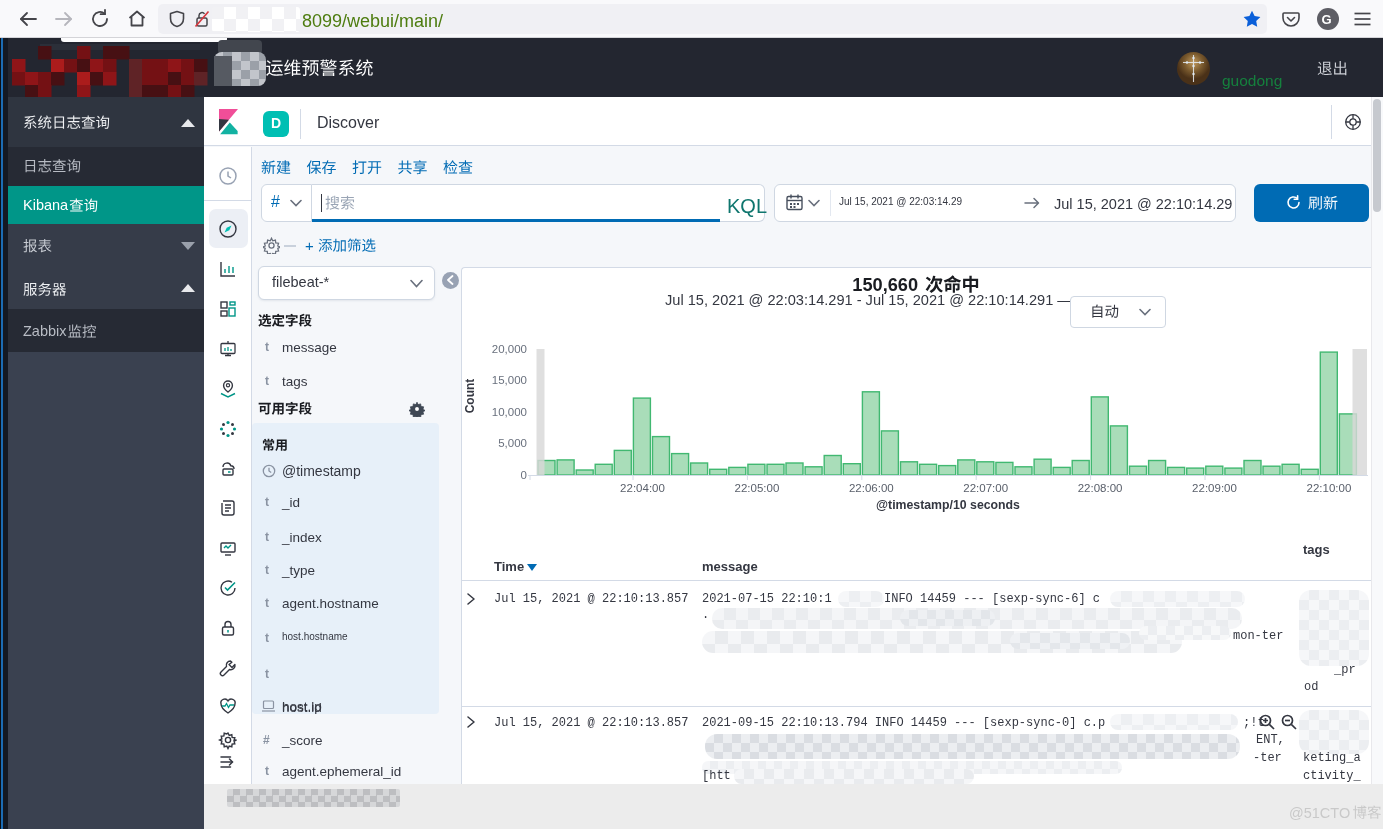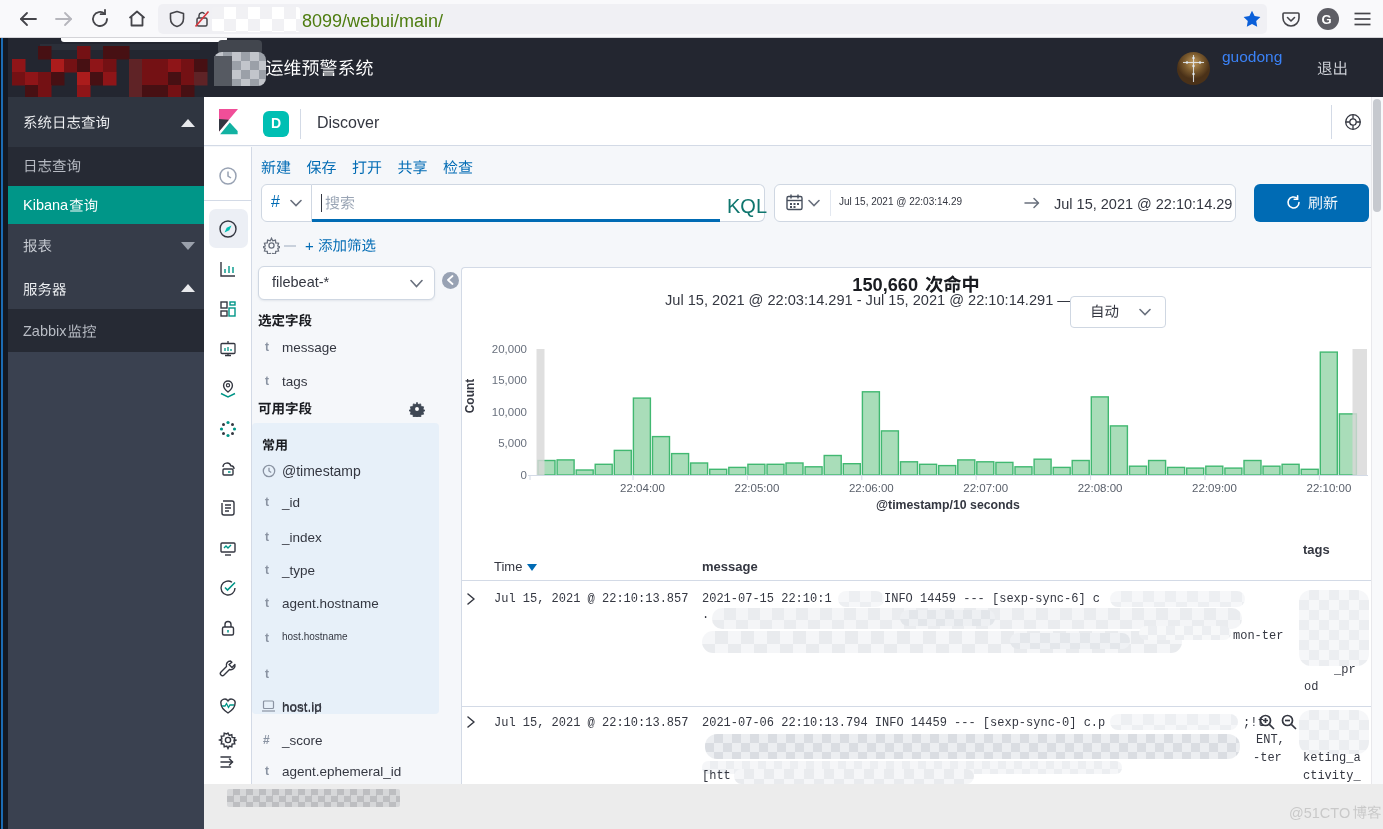--- a/index.html
+++ b/index.html
@@ -120,21 +120,21 @@
         <path d="M6 10.5h21"></path>
       </g>
       <g fill="#dfe9f2">
         <circle cx="16.5" cy="6" r="1.2"></circle>
         <circle cx="16.5" cy="14" r="1.2"></circle>
         <circle cx="16.5" cy="22" r="1.2"></circle>
         <circle cx="10" cy="10.5" r="1.2"></circle>
         <circle cx="23" cy="10.5" r="1.2"></circle>
       </g>
     </svg>
-<div class="t" style="left:1222px;top:48px;font-size:15.5px;color:#3b82f6">guodong</div>
+<div class="t" style="left:1222px;top:72px;font-size:15.5px;color:#15803d">guodong</div>
 <div class="a" style="left:0;top:38px;width:1px;height:791px;background:#0c0f14"></div>
 <div class="a" style="left:1px;top:38px;width:2px;height:791px;background:#1c6cb4"></div>
 <div class="a" style="left:3px;top:38px;width:5px;height:791px;background:#141923"></div>
 <div class="a" style="left:8px;top:97px;width:196px;height:732px;background:#3a4150"></div>
 <div class="a" style="left:8px;top:97px;width:196px;height:50px;background:#2f3540"></div>
 <div class="a" style="left:8px;top:147px;width:196px;height:39px;background:#262a34"></div>
 <div class="a" style="left:8px;top:186px;width:196px;height:38px;background:#009688"></div>
 <div class="a" style="left:8px;top:224px;width:196px;height:43px;background:#363c49"></div>
 <div class="a" style="left:8px;top:267px;width:196px;height:42px;background:#363c49"></div>
 <div class="a" style="left:8px;top:309px;width:196px;height:43px;background:#262a34"></div>
@@ -437,21 +437,21 @@
       <text x="181.5" y="148" text-anchor="middle" font-size="11.5" fill="#5a606b">22:04:00</text>
       <text x="295.9" y="148" text-anchor="middle" font-size="11.5" fill="#5a606b">22:05:00</text>
       <text x="410.3" y="148" text-anchor="middle" font-size="11.5" fill="#5a606b">22:06:00</text>
       <text x="524.7" y="148" text-anchor="middle" font-size="11.5" fill="#5a606b">22:07:00</text>
       <text x="639.1" y="148" text-anchor="middle" font-size="11.5" fill="#5a606b">22:08:00</text>
       <text x="753.5" y="148" text-anchor="middle" font-size="11.5" fill="#5a606b">22:09:00</text>
       <text x="867.9" y="148" text-anchor="middle" font-size="11.5" fill="#5a606b">22:10:00</text>
       <text x="13" y="52" transform="rotate(-90 13 52)" text-anchor="middle" font-size="12" font-weight="bold" fill="#343741">Count</text>
       <text x="487" y="165" text-anchor="middle" font-size="12.3" font-weight="bold" fill="#343741">@timestamp/10 seconds</text>
     </svg>
-<div class="t" style="left:494px;top:559px;font-size:13px;font-weight:normal;color:#343741">Time</div>
+<div class="t" style="left:494px;top:559px;font-size:13px;font-weight:bold;color:#343741">Time</div>
 <svg class="a" style="left:527px;top:564px" width="10" height="7" viewBox="0 0 10 7">
       <path d="M5 7L0 0h10z" fill="#006bb4"></path>
     </svg>
 <div class="t" style="left:702px;top:559px;font-size:13px;font-weight:bold;color:#343741">message</div>
 <div class="t" style="left:1303px;top:542px;font-size:13px;font-weight:bold;color:#343741">tags</div>
 <div class="a" style="left:461px;top:579.5px;width:910px;height:1px;background:#d3dae6"></div>
 <svg class="a" style="left:466px;top:592.5px" width="10" height="12" viewBox="0 0 10 12">
       <path d="M2 1l6 5-6 5" fill="none" stroke="#343741" stroke-width="1.5" stroke-linecap="round" stroke-linejoin="round"></path>
     </svg>
 <div class="t" style="left:494px;top:592px;font-family:&quot;Liberation Mono&quot;,monospace;font-size:12px;color:#343741">Jul 15, 2021 @ 22:10:13.857</div>
@@ -467,21 +467,21 @@
 <div class="a" style="left:900px;top:610px;width:95px;height:16px;border-radius:8px;background:repeating-conic-gradient(#e3e6ea 0% 25%,#eef0f3 0% 50%);background-size:18px 18px"></div>
 <div class="a" style="left:1010px;top:633px;width:120px;height:16px;border-radius:8px;background:repeating-conic-gradient(#e4e7eb 0% 25%,#eff1f4 0% 50%);background-size:20px 20px"></div>
 <div class="a" style="left:1299px;top:590px;width:70px;height:76px;border-radius:12px;background:repeating-conic-gradient(#eceef1 0% 25%,#f6f7f9 0% 50%);background-size:20px 20px"></div>
 <div class="t" style="left:1334px;top:663px;font-family:&quot;Liberation Mono&quot;,monospace;font-size:12px;color:#343741">_pr</div>
 <div class="t" style="left:1304px;top:680px;font-family:&quot;Liberation Mono&quot;,monospace;font-size:12px;color:#343741">od</div>
 <div class="a" style="left:461px;top:705.5px;width:910px;height:1px;background:#d3dae6"></div>
 <svg class="a" style="left:466px;top:716px" width="10" height="12" viewBox="0 0 10 12">
       <path d="M2 1l6 5-6 5" fill="none" stroke="#343741" stroke-width="1.5" stroke-linecap="round" stroke-linejoin="round"></path>
     </svg>
 <div class="t" style="left:494px;top:715.5px;font-family:&quot;Liberation Mono&quot;,monospace;font-size:12px;color:#343741">Jul 15, 2021 @ 22:10:13.857</div>
-<div class="t" style="left:702px;top:715.5px;font-family:&quot;Liberation Mono&quot;,monospace;font-size:12px;color:#343741">2021-07-06 22:10:13.794 INFO 14459 --- [sexp-sync-0] c.p</div>
+<div class="t" style="left:702px;top:715.5px;font-family:&quot;Liberation Mono&quot;,monospace;font-size:12px;color:#343741">2021-09-15 22:10:13.794 INFO 14459 --- [sexp-sync-0] c.p</div>
 <div class="a" style="left:1110px;top:714px;width:128px;height:16px;border-radius:8px;background:repeating-conic-gradient(#edeff2 0% 25%,#f6f7f9 0% 50%);background-size:22px 22px"></div>
 <div class="t" style="left:1243px;top:715.5px;font-family:&quot;Liberation Mono&quot;,monospace;font-size:12px;color:#343741">;!t</div>
 <svg class="a" style="left:1259px;top:714px" width="16" height="16" viewBox="0 0 16 16">
       <g fill="none" stroke="#343741" stroke-width="1.7">
         <circle cx="6.5" cy="6.5" r="5"></circle>
         <path d="M10.3 10.3L15 15"></path>
         <path d="M4 6.5h5M6.5 4v5"></path>
       </g>
     </svg>
 <svg class="a" style="left:1281px;top:714px" width="16" height="16" viewBox="0 0 16 16">

